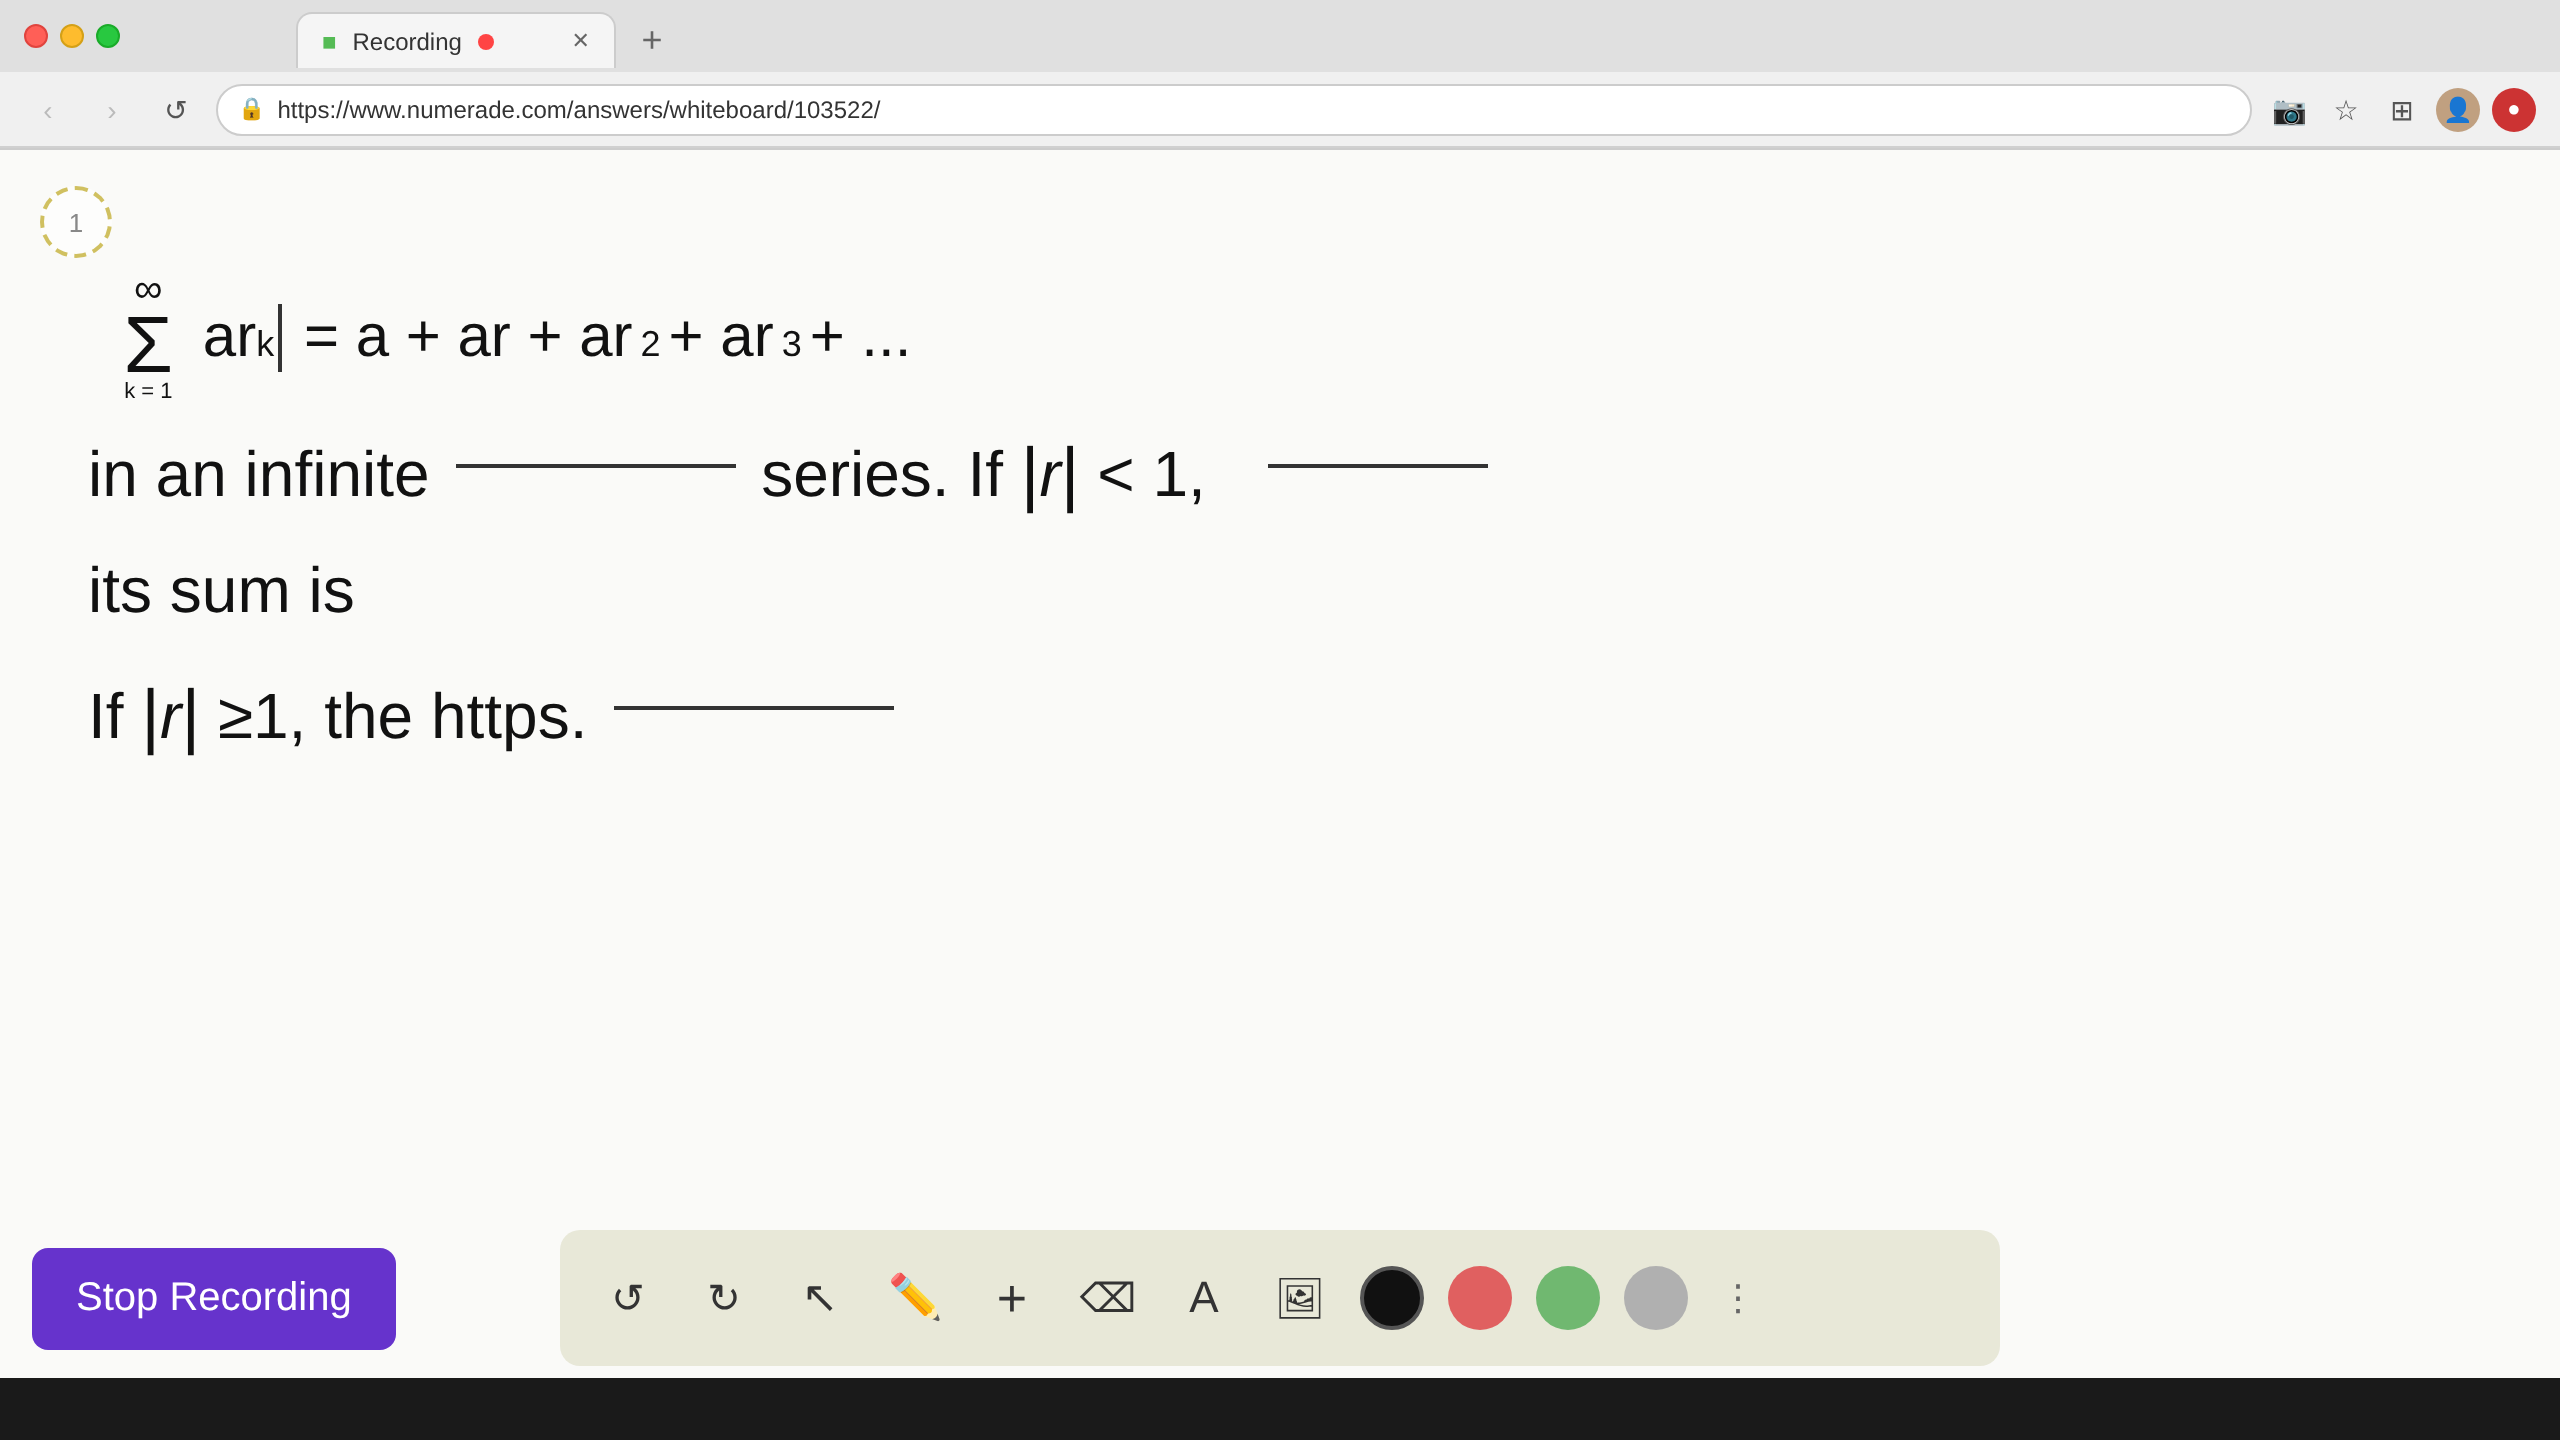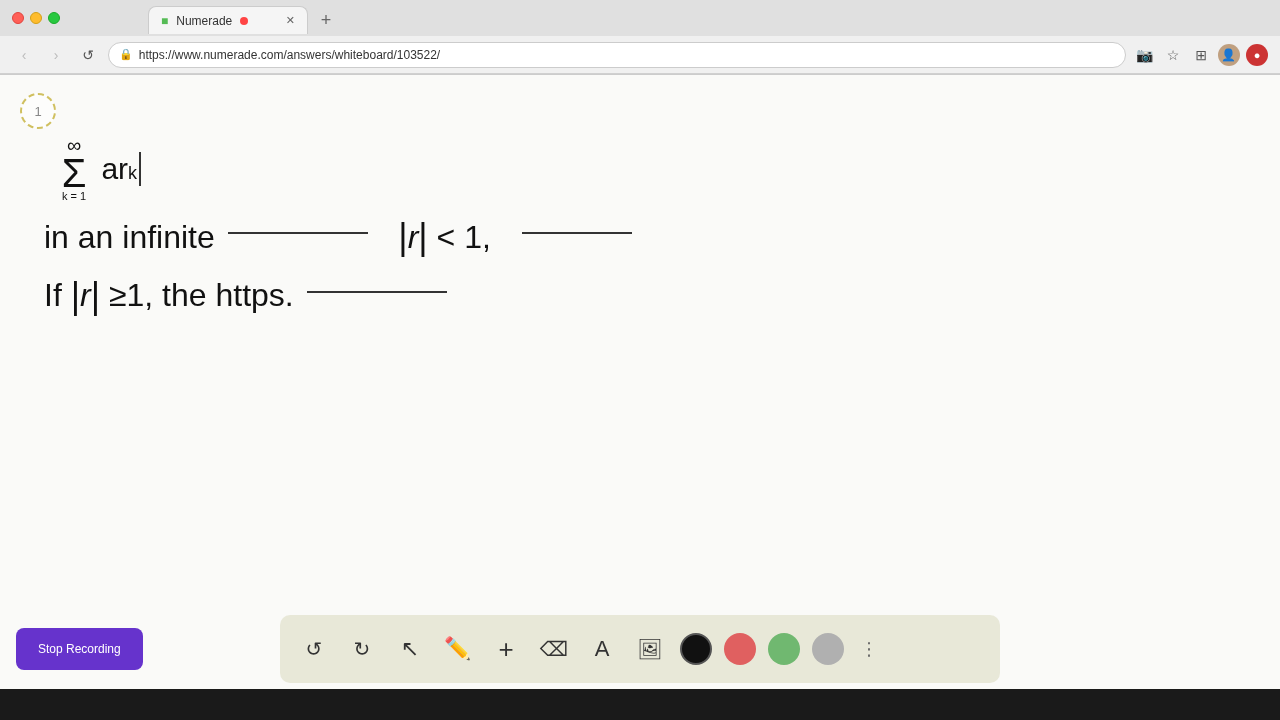--- a/index.html
+++ b/index.html
@@ -253,21 +253,21 @@
       align-items: center;
       padding: 0 16px;
     }
 
     .stop-recording-btn {
       background: #6633cc;
       color: white;
       border: none;
       border-radius: 8px;
       padding: 14px 22px;
-      font-size: 12px;
+      font-size: 20px;
       font-weight: 500;
       cursor: pointer;
       white-space: nowrap;
     }
 
     .toolbar {
       margin-left: auto;
       margin-right: auto;
       background: #e8e8d8;
       border-radius: 10px;
@@ -369,21 +369,21 @@
   <div class="title-bar">
     <div class="traffic-lights">
       <div class="traffic-light tl-red"></div>
       <div class="traffic-light tl-yellow"></div>
       <div class="traffic-light tl-green"></div>
     </div>
 
     <div class="tab-bar">
       <div class="tab">
         <span style="font-size:12px; color:#5b5;">■</span>
-        <span>Numerade</span>
+        <span>Recording</span>
         <div class="tab-recording-dot"></div>
         <span class="tab-close">✕</span>
       </div>
       <div class="tab-new">+</div>
     </div>
   </div>
 
   <div class="nav-bar">
     <div class="nav-btn disabled">‹</div>
     <div class="nav-btn disabled">›</div>
@@ -421,36 +421,47 @@
       &nbsp;
       
       <span class="ark-term">
         <span>a</span>
           <span>r</span>
           <span class="sup">k</span>
       </span>
       
       <span style="display:inline-block;width:2px;height:34px;background:#333;vertical-align:middle;margin:0 2px;"></span>
       &nbsp;
+      <span class="rhs-terms">
+        <span>= a + ar + ar</span>
+          <span class="sup">2</span>
+          <span> + ar</span>
+          <span class="sup">3</span>
+          <span> + ...</span>
+      </span>
     </div>
 
     <div class="line2">
       <span class="text-segment">in an infinite</span>
       &nbsp;
       <span class="underline-blank" style="min-width:140px;"></span>
       &nbsp;
+      <span class="text-segment">series. If</span>
       &nbsp;
       <span class="text-segment" style="font-size:36px;line-height:1;">|</span><span class="text-segment" style="font-style:italic;">r</span><span class="text-segment" style="font-size:36px;line-height:1;">|</span>
       &nbsp;
       <span class="text-segment">&lt; 1,</span>
       &nbsp;
       &nbsp;
       <span class="underline-blank-short" style="min-width:110px;"></span>
     </div>
 
+    <div class="line3">
+      <span class="text-segment">its sum is</span>
+    </div>
 
     <div class="line4">
       <span class="text-segment">If</span>
       &nbsp;
       <span class="text-segment" style="font-size:36px;line-height:1;">|</span><span class="text-segment" style="font-style:italic;">r</span><span class="text-segment" style="font-size:36px;line-height:1;">|</span>
       &nbsp;
       <span class="text-segment">≥1,</span>
       &nbsp;
       <span class="text-segment">the https.</span>
       &nbsp;

